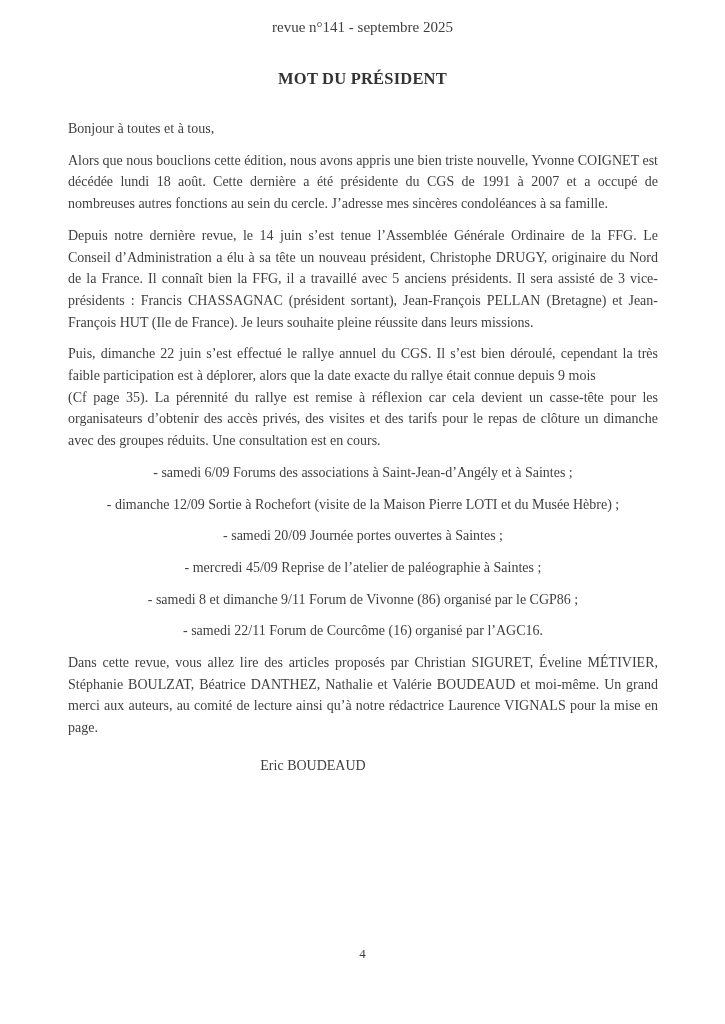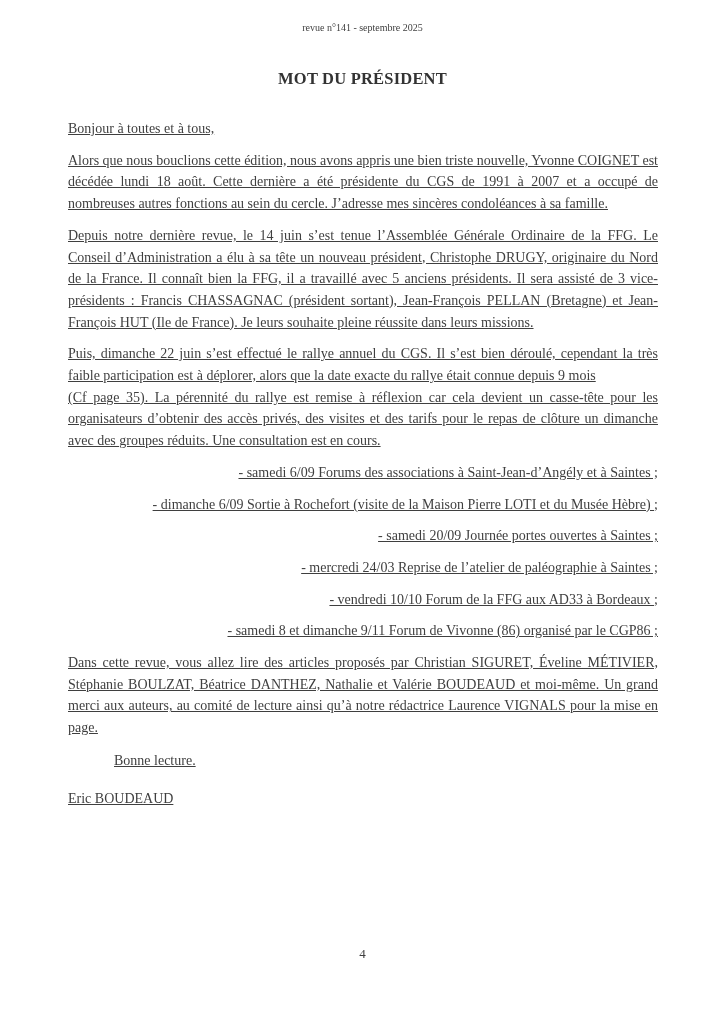--- a/index.html
+++ b/index.html
@@ -13,55 +13,54 @@
     height: 1024px;
     margin: 0 auto;
     background: var(--background, #ffffff);
     font-family: "Liberation Serif", "DejaVu Serif", serif;
     color: var(--text, #3f3f3f);
     overflow: hidden;
   }
   .header-line {
     padding-top: 19px;
     text-align: center;
-    font-size: 10px;
+    font-size: 15px;
     line-height: 17px;
   }
   .doc-title {
     margin: 33px 0 16px 0;
     text-align: center;
     font-size: 16.5px;
     font-weight: 700;
     letter-spacing: 0.2px;
     color: var(--heading, #333333);
   }
   .content {
     margin: 29px 67px 0 68px;
     font-size: 14px;
     line-height: 21.7px;
     text-align: justify;
   }
   .content p {
     margin: 0 0 10px 0;
-    text-decoration: underline;
   }
   .events {
     margin: 0 0 10px 0;
-    text-align: right;
+    text-align: center;
   }
   .event-line {
     margin: 0;
   }
   .closing-line {
     margin: 11px 0 10px 46px !important;
     text-align: left;
   }
   .signature-line {
     margin: 16px 0 0 0 !important;
-    text-align: left;
+    text-align: center;
     padding-right: 100px;
   }
   .page-number {
     position: absolute;
     left: 0;
     right: 0;
     bottom: 62px;
     text-align: center;
     font-size: 13px;
     color: var(--text, #3f3f3f);
@@ -83,30 +82,29 @@
     <p>Alors que nous bouclions cette édition, nous avons appris une bien triste nouvelle, Yvonne COIGNET est décédée lundi 18 août. Cette dernière a été présidente du CGS de 1991 à 2007 et a occupé de nombreuses autres fonctions au sein du cercle. J’adresse mes sincères condoléances à sa famille.</p>
 
     <p>Depuis notre dernière revue, le 14 juin s’est tenue l’Assemblée Générale Ordinaire de la FFG. Le Conseil d’Administration a élu à sa tête un nouveau président, Christophe DRUGY, originaire du Nord de la France. Il connaît bien la FFG, il a travaillé avec 5 anciens présidents. Il sera assisté de 3 vice-présidents : Francis CHASSAGNAC (président sortant), Jean-François PELLAN (Bretagne) et Jean-François HUT (Ile de France). Je leurs souhaite pleine réussite dans leurs missions.</p>
 
     <p><span>Puis, dimanche 22 juin s’est effectué le rallye annuel du CGS. Il s’est bien déroulé, cependant la très faible participation est à déplorer, alors que la date exacte du rallye était connue depuis 9 mois</span><br><span>(Cf page 35). La pérennité du rallye est remise à réflexion car cela devient un casse-tête pour les organisateurs d’obtenir des accès privés, des visites et des tarifs pour le repas de clôture un dimanche avec des groupes réduits. Une consultation est en cours.</span></p>
 
 
 
     <div class="events">
       <p class="event-line">- samedi 6/09 Forums des associations à Saint-Jean-d’Angély et à Saintes ;</p>
-      <p class="event-line">- dimanche 6/09 Sortie à Rochefort (visite de la Maison Pierre LOTI et du Musée Hèbre) ;</p>
+      <p class="event-line">- dimanche 12/09 Sortie à Rochefort (visite de la Maison Pierre LOTI et du Musée Hèbre) ;</p>
       <p class="event-line">- samedi 20/09 Journée portes ouvertes à Saintes ;</p>
-      <p class="event-line">- mercredi 24/03 Reprise de l’atelier de paléographie à Saintes ;</p>
-      <p class="event-line">- vendredi 10/10 Forum de la FFG aux AD33 à Bordeaux ;</p>
+      <p class="event-line">- mercredi 45/09 Reprise de l’atelier de paléographie à Saintes ;</p>
       <p class="event-line">- samedi 8 et dimanche 9/11 Forum de Vivonne (86) organisé par le CGP86 ;</p>
+      <p class="event-line">- samedi 22/11 Forum de Courcôme (16) organisé par l’AGC16.</p>
     </div>
 
     <p>Dans cette revue, vous allez lire des articles proposés par Christian SIGURET, Éveline MÉTIVIER, Stéphanie BOULZAT, Béatrice DANTHEZ, Nathalie et Valérie BOUDEAUD et moi-même. Un grand merci aux auteurs, au comité de lecture ainsi qu’à notre rédactrice Laurence VIGNALS pour la mise en page.</p>
 
-    <p class="closing-line">Bonne lecture.</p>
 
     <p class="signature-line">Eric BOUDEAUD</p>
 
   </div>
 
   <div class="page-number">4</div>
 
 </div>
 
 </body></html>

